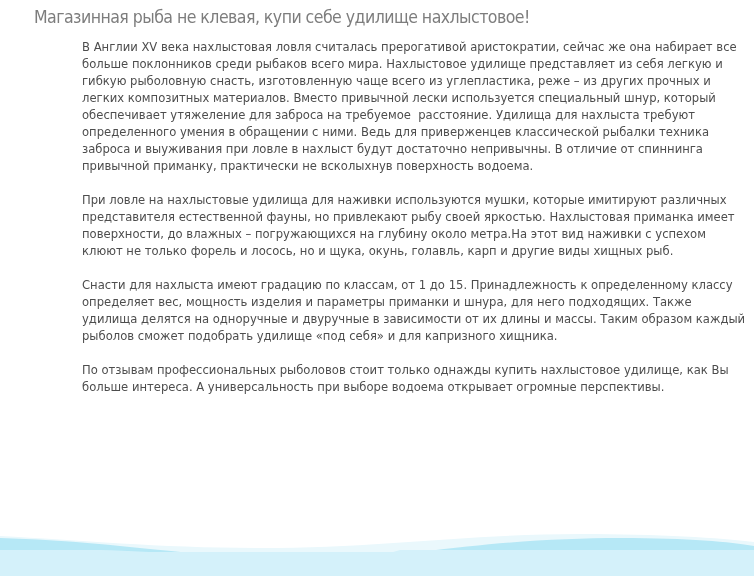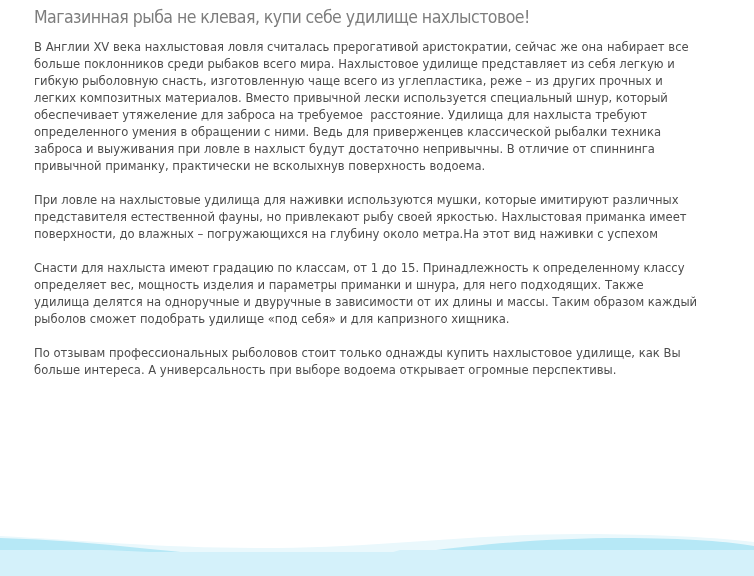--- a/index.html
+++ b/index.html
@@ -37,20 +37,21 @@
       font-family: "DejaVu Sans", sans-serif;
       font-size: 11.6px;
       line-height: 17px;
       color: #4d4d4d;
       margin: 0 0 17px 0;
       padding: 0;
     }
     .line {
       display: block;
       white-space: pre;
+      margin-left: 48px;
     }
     .waves {
       position: absolute;
       left: 0;
       bottom: 0;
       width: 754px;
       height: 50px;
     }
   </style>
 </head>
@@ -67,20 +68,21 @@
       <span class="line">легких композитных материалов. Вместо привычной лески используется специальный шнур, который</span>
       <span class="line">обеспечивает утяжеление для заброса на требуемое  расстояние. Удилища для нахлыста требуют</span>
       <span class="line">определенного умения в обращении с ними. Ведь для приверженцев классической рыбалки техника</span>
       <span class="line">заброса и выуживания при ловле в нахлыст будут достаточно непривычны. В отличие от спиннинга</span>
       <span class="line">привычной приманку, практически не всколыхнув поверхность водоема.</span>
     </p>
     <p class="para">
       <span class="line">При ловле на нахлыстовые удилища для наживки используются мушки, которые имитируют различных</span>
       <span class="line">представителя естественной фауны, но привлекают рыбу своей яркостью. Нахлыстовая приманка имеет</span>
       <span class="line">поверхности, до влажных – погружающихся на глубину около метра.На этот вид наживки с успехом</span>
+      <span class="line">клюют не только форель и лосось, но и щука, окунь, голавль, карп и другие виды хищных рыб.</span>
     </p>
     <p class="para">
       <span class="line">Снасти для нахлыста имеют градацию по классам, от 1 до 15. Принадлежность к определенному классу</span>
       <span class="line">определяет вес, мощность изделия и параметры приманки и шнура, для него подходящих. Также</span>
       <span class="line">удилища делятся на одноручные и двуручные в зависимости от их длины и массы. Таким образом каждый</span>
       <span class="line">рыболов сможет подобрать удилище «под себя» и для капризного хищника.</span>
     </p>
     <p class="para">
       <span class="line">По отзывам профессиональных рыболовов стоит только однажды купить нахлыстовое удилище, как Вы</span>
       <span class="line">больше интереса. А универсальность при выборе водоема открывает огромные перспективы.</span>

